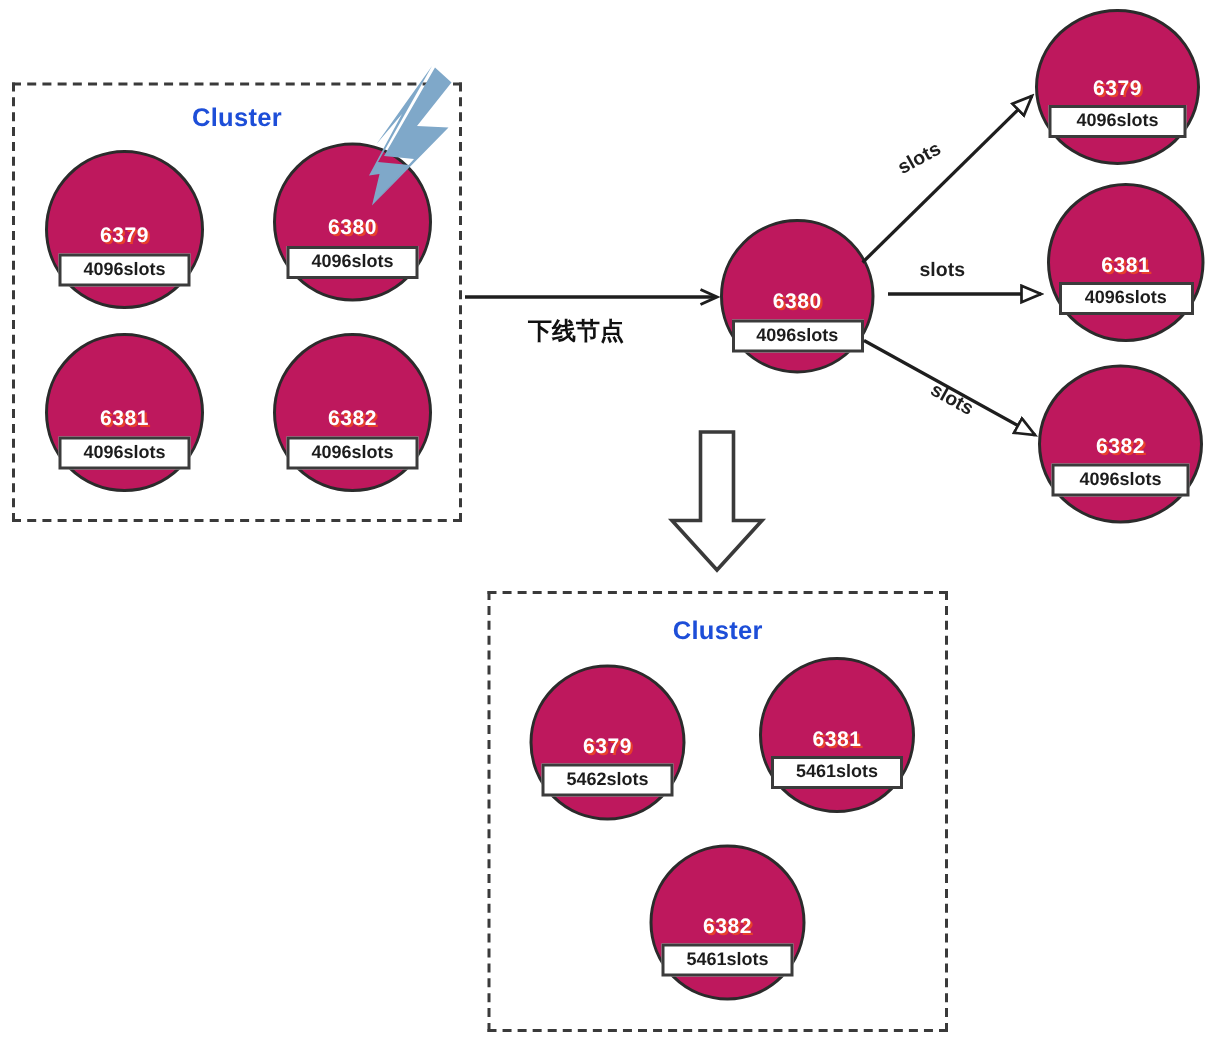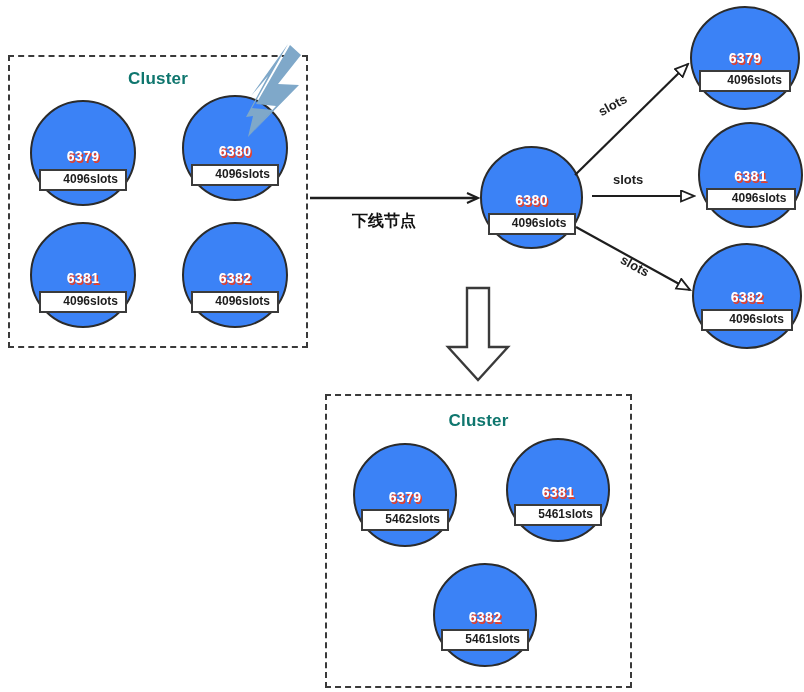--- a/index.html
+++ b/index.html
@@ -24,29 +24,29 @@
     border: 2px dashed #3a3a3a;
     box-sizing: border-box;
     background: transparent;
   }
   .cluster-title {
     position: absolute;
     width: 100%;
     text-align: center;
     font-size: 17px;
     font-weight: bold;
-    color: #0f766e;
+    color: #1d4ed8;
     letter-spacing: 0.2px;
   }
 
   
   .node {
     position: absolute;
     border-radius: 50%;
-    background: #3b82f6;
+    background: #be185d;
     border: 2px solid #2b2b2b;
     box-sizing: border-box;
   }
   .node .port {
     position: absolute;
     left: 0;
     width: 100%;
     text-align: center;
     font-size: 14px;
     font-weight: bold;
@@ -59,21 +59,21 @@
     left: 50%;
     transform: translateX(-50%);
     background: #ffffff;
     border: 2px solid #3b3b3b;
     font-size: 12px;
     font-weight: bold;
     color: #1c1c1c;
     padding: 2px 7px 3px 7px;
     white-space: nowrap;
     box-sizing: border-box;
-    text-align: right;
+    text-align: center;
     line-height: 1.1;
   }
 
   
   .overlay {
     position: absolute;
     left: 0;
     top: 0;
     width: 804px;
     height: 692px;

